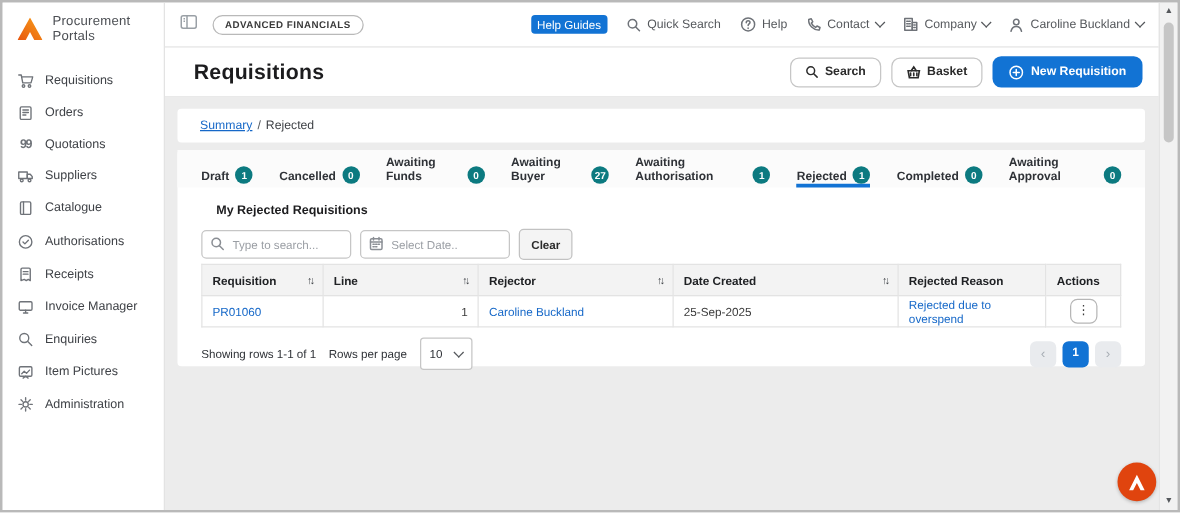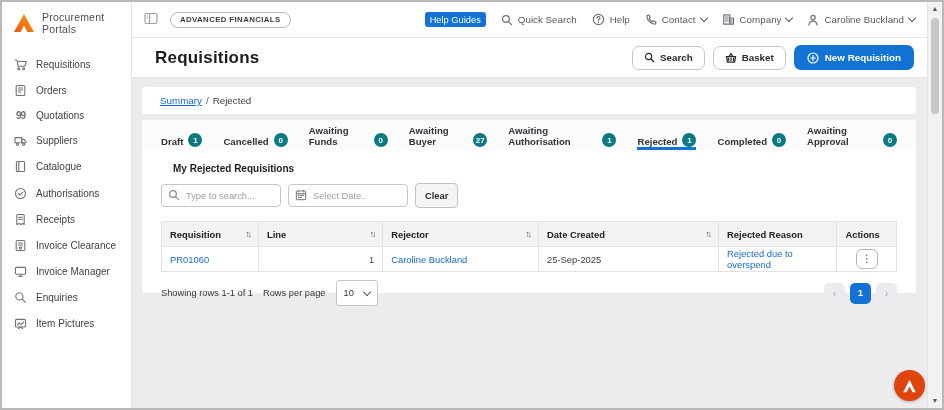--- a/index.html
+++ b/index.html
@@ -68,21 +68,21 @@
   .filters{ display:flex; align-items:center; margin-top:9px; gap:7px;}
   .input-wrap{ position:relative; }
   .input-wrap svg{ position:absolute; left:7px; top:5px; stroke:#8a8e94; fill:none; stroke-width:1.2; stroke-linecap:round;}
   .flt-input{ width:120px; height:23px; border:1px solid #c6c6c6; border-radius:4px;
     font-size:9.3px; padding:0 6px 0 24px; color:#333; font-family:Liberation Sans, sans-serif;}
   .flt-input::placeholder{ color:#9a9ea4; }
   .btn-clear{ height:25px; padding:0 9px; border:1px solid #c2c2c2; border-radius:4px;
     background:#f4f4f4; font-size:9.3px; font-weight:bold; color:#2b2b2b; cursor:pointer;}
 
   
-  table{ width:100%; border-collapse:collapse; margin-top:13px; font-size:9.4px; }
+  table{ width:100%; border-collapse:collapse; margin-top:3px; font-size:9.4px; }
   th, td{ border:1px solid #e3e3e3; padding:0 8px; height:25px; text-align:left; }
   th{ background:#f3f3f3; font-weight:bold; color:#202225; }
   .sort-ic{ float:right; color:#3c3f44; font-size:8.5px; letter-spacing:-2px; cursor:pointer; }
   .c-req{width:13.2%} .c-line{width:16.9%} .c-rej{width:21.2%} .c-date{width:24.5%}
   .c-reason{width:16.1%} .c-act{width:8.1%}
   td.link{ color:#1668c8; cursor:pointer; }
   td.num{ text-align:right; }
   .kebab{ width:22px; height:20px; border:1px solid #b6b6b6; border-radius:6px; background:#fff;
     color:#3c3c3c; font-size:10px; line-height:18px; text-align:center; cursor:pointer; margin:0 auto; display:block;}
 
@@ -173,46 +173,45 @@
       </div>
       <div class="nav-item">
         <svg width="13" height="13" viewBox="0 0 13 13">
             <path d="M2.8 11.5V2.5a1 1 0 011-1h5.4a1 1 0 011 1v9l-1.6-1-1.6 1-1.6-1z"></path>
             <path d="M4.6 4.3h3.8M4.6 6.3h3.8"></path>
           </svg>
         <span>Receipts</span>
       </div>
       <div class="nav-item">
         <svg width="13" height="13" viewBox="0 0 13 13">
-            <rect x="2.2" y="1.5" width="8.6" height="10" rx="1"></rect>
-            <path d="M4.3 4h4.4M4.3 6h4.4"></path>
-            <circle cx="6.5" cy="8.9" r="1.1"></circle>
-          </svg>
-        <span>Invoice Clearance</span>
-      </div>
-      <div class="nav-item">
-        <svg width="13" height="13" viewBox="0 0 13 13">
             <rect x="1.4" y="2.4" width="10.2" height="6.8" rx="1"></rect>
             <path d="M4.8 11.4h3.4M6.5 9.2v2.2"></path>
           </svg>
         <span>Invoice Manager</span>
       </div>
       <div class="nav-item">
         <svg width="13" height="13" viewBox="0 0 13 13">
             <circle cx="5.4" cy="5.4" r="3.6"></circle>
             <path d="M8.2 8.2l3.2 3.2"></path>
           </svg>
         <span>Enquiries</span>
       </div>
       <div class="nav-item">
         <svg width="13" height="13" viewBox="0 0 13 13">
             <rect x="1.5" y="2.4" width="10" height="7.6" rx="1"></rect>
             <path d="M3.4 8l2-2.1 1.8 1.8 2.4-2.6M4.5 11.5l2-1.5 2 1.5"></path>
           </svg>
         <span>Item Pictures</span>
+      </div>
+      <div class="nav-item">
+        <svg width="13" height="13" viewBox="0 0 13 13">
+            <circle cx="6.5" cy="6.5" r="2.1"></circle>
+            <path d="M6.5 1.2v1.9M6.5 9.9v1.9M1.2 6.5h1.9M9.9 6.5h1.9M2.8 2.8l1.3 1.3M8.9 8.9l1.3 1.3M10.2 2.8L8.9 4.1M4.1 8.9l-1.3 1.3"></path>
+          </svg>
+        <span>Administration</span>
       </div>
     </div>
   </div>
 
   <div class="topbar">
     <span class="panel-icon">
       <svg width="14" height="13" viewBox="0 0 14 13">
           <rect x="1" y="1.5" width="12" height="10" rx="1.5"></rect>
           <path d="M5.6 1.5v10"></path>
           <path d="M2.8 4h1.2M2.8 6h1.2"></path>

